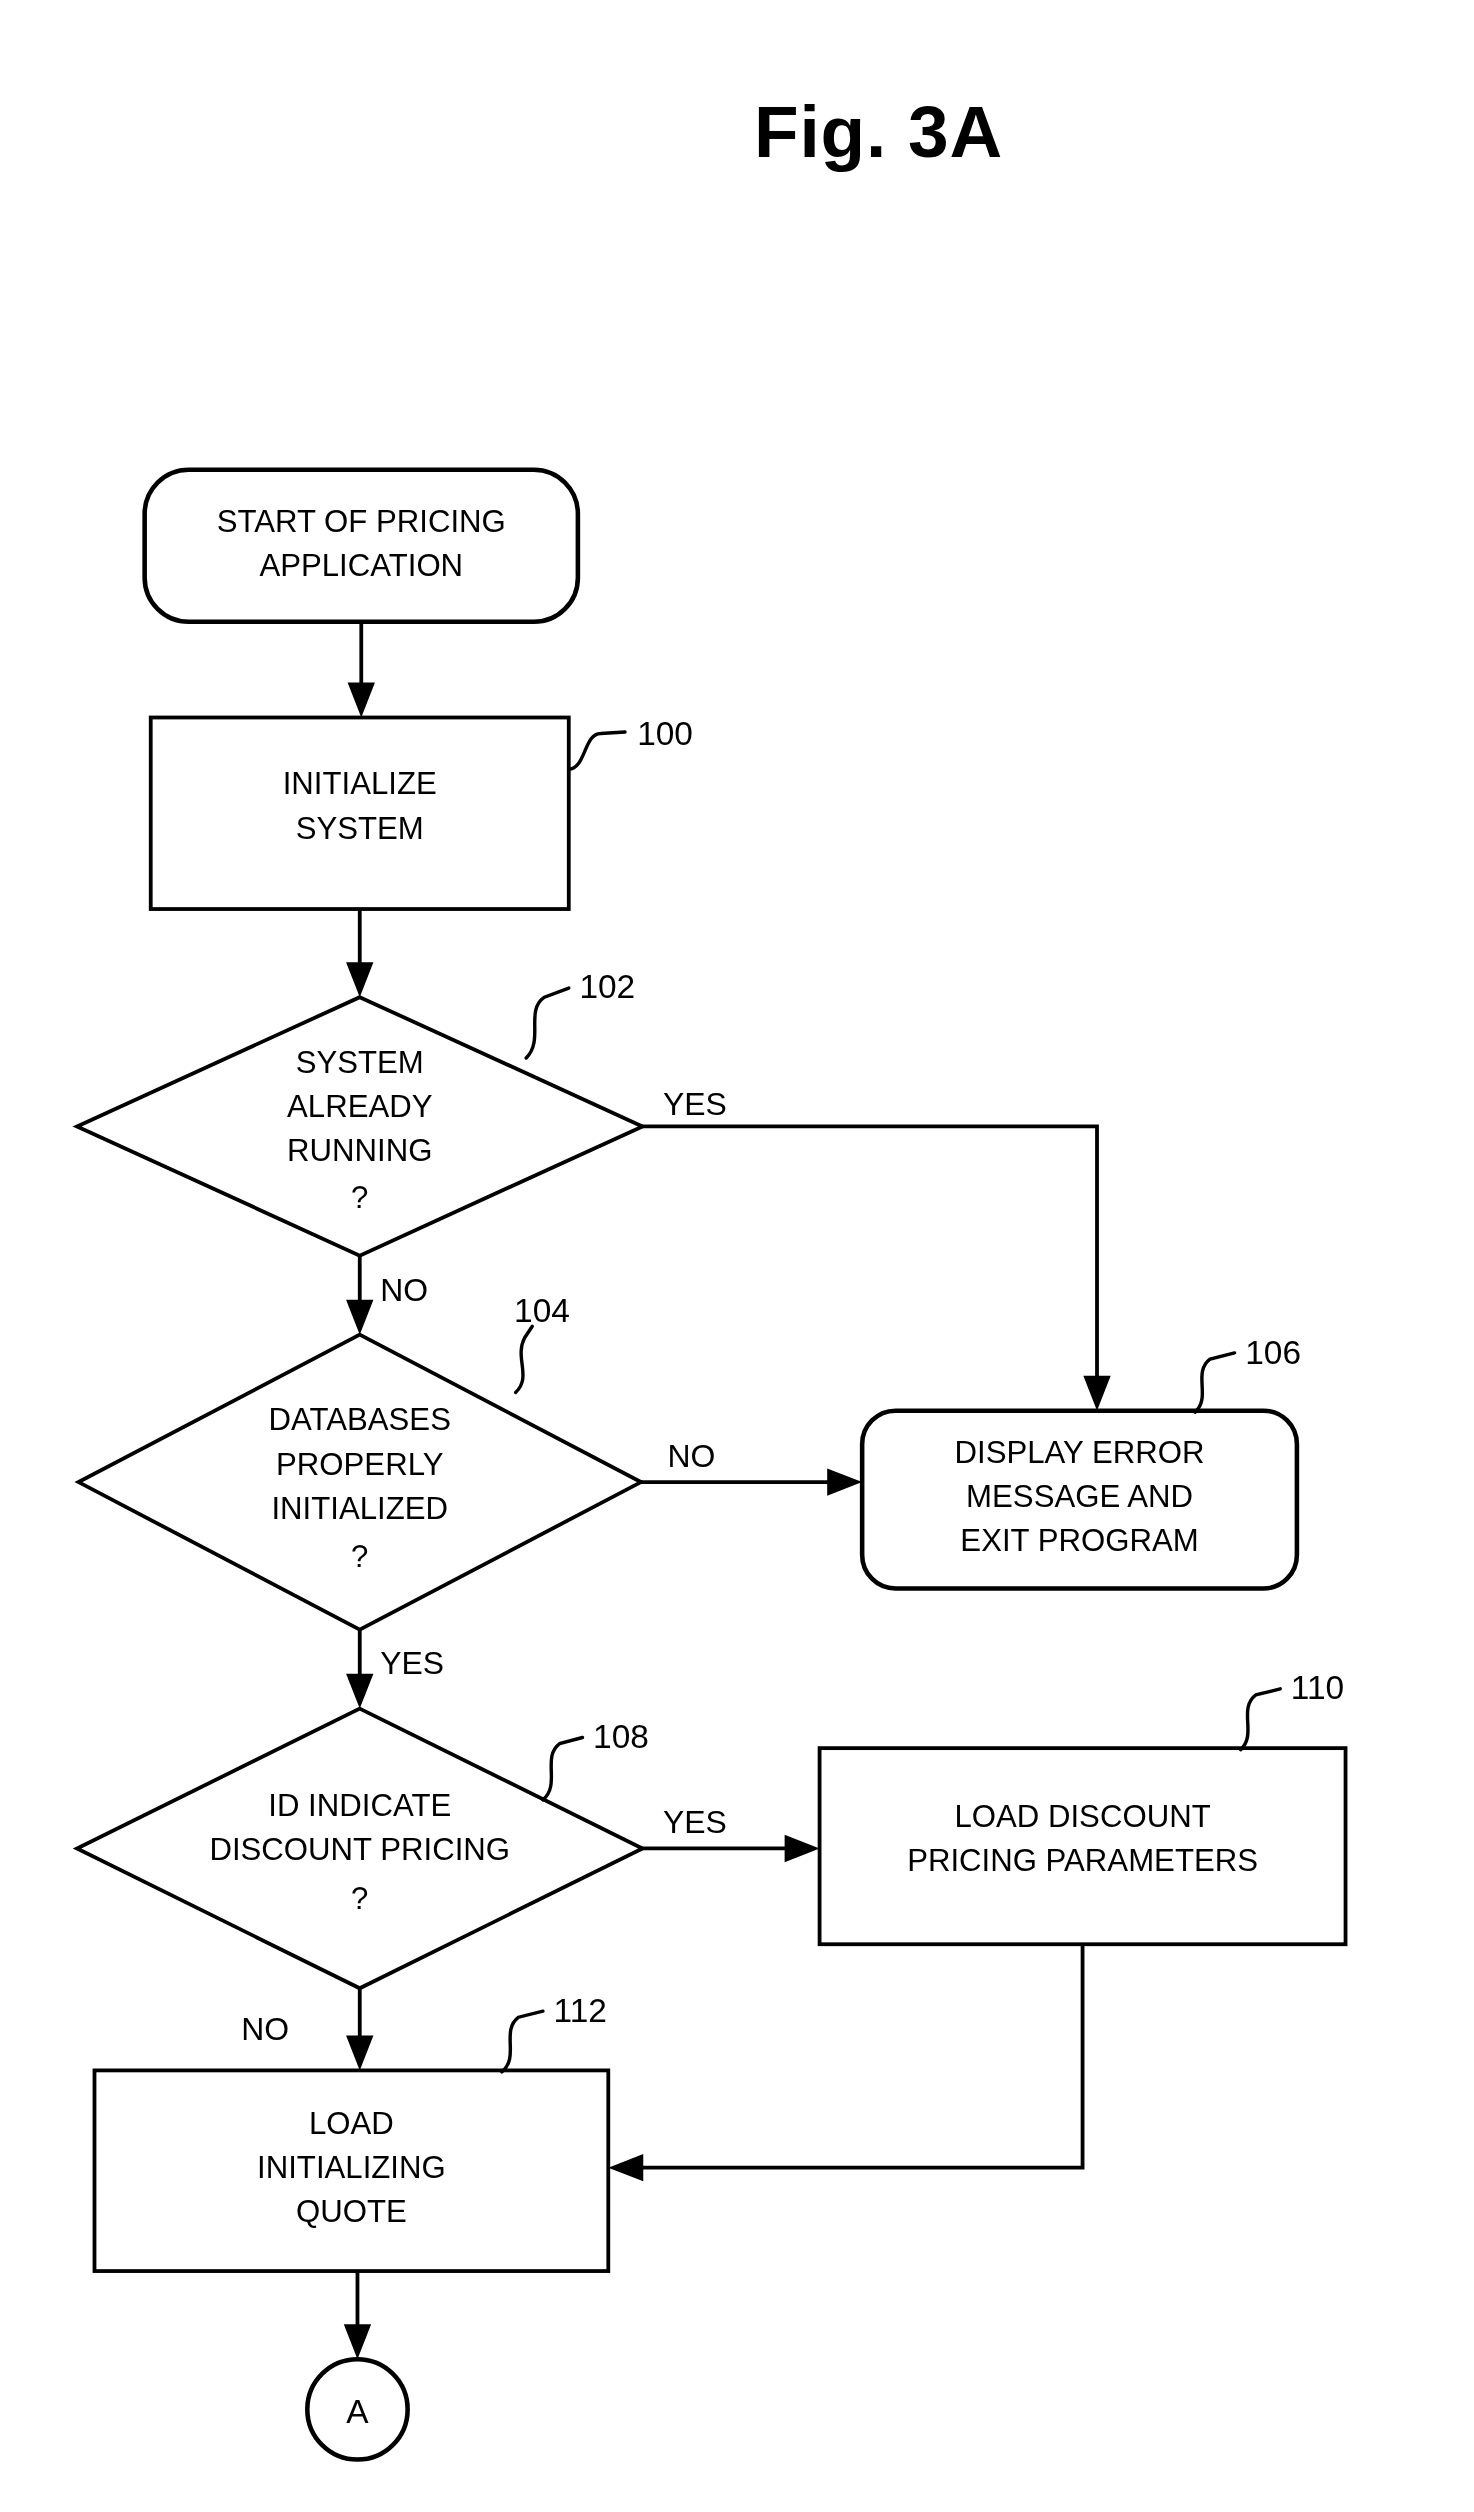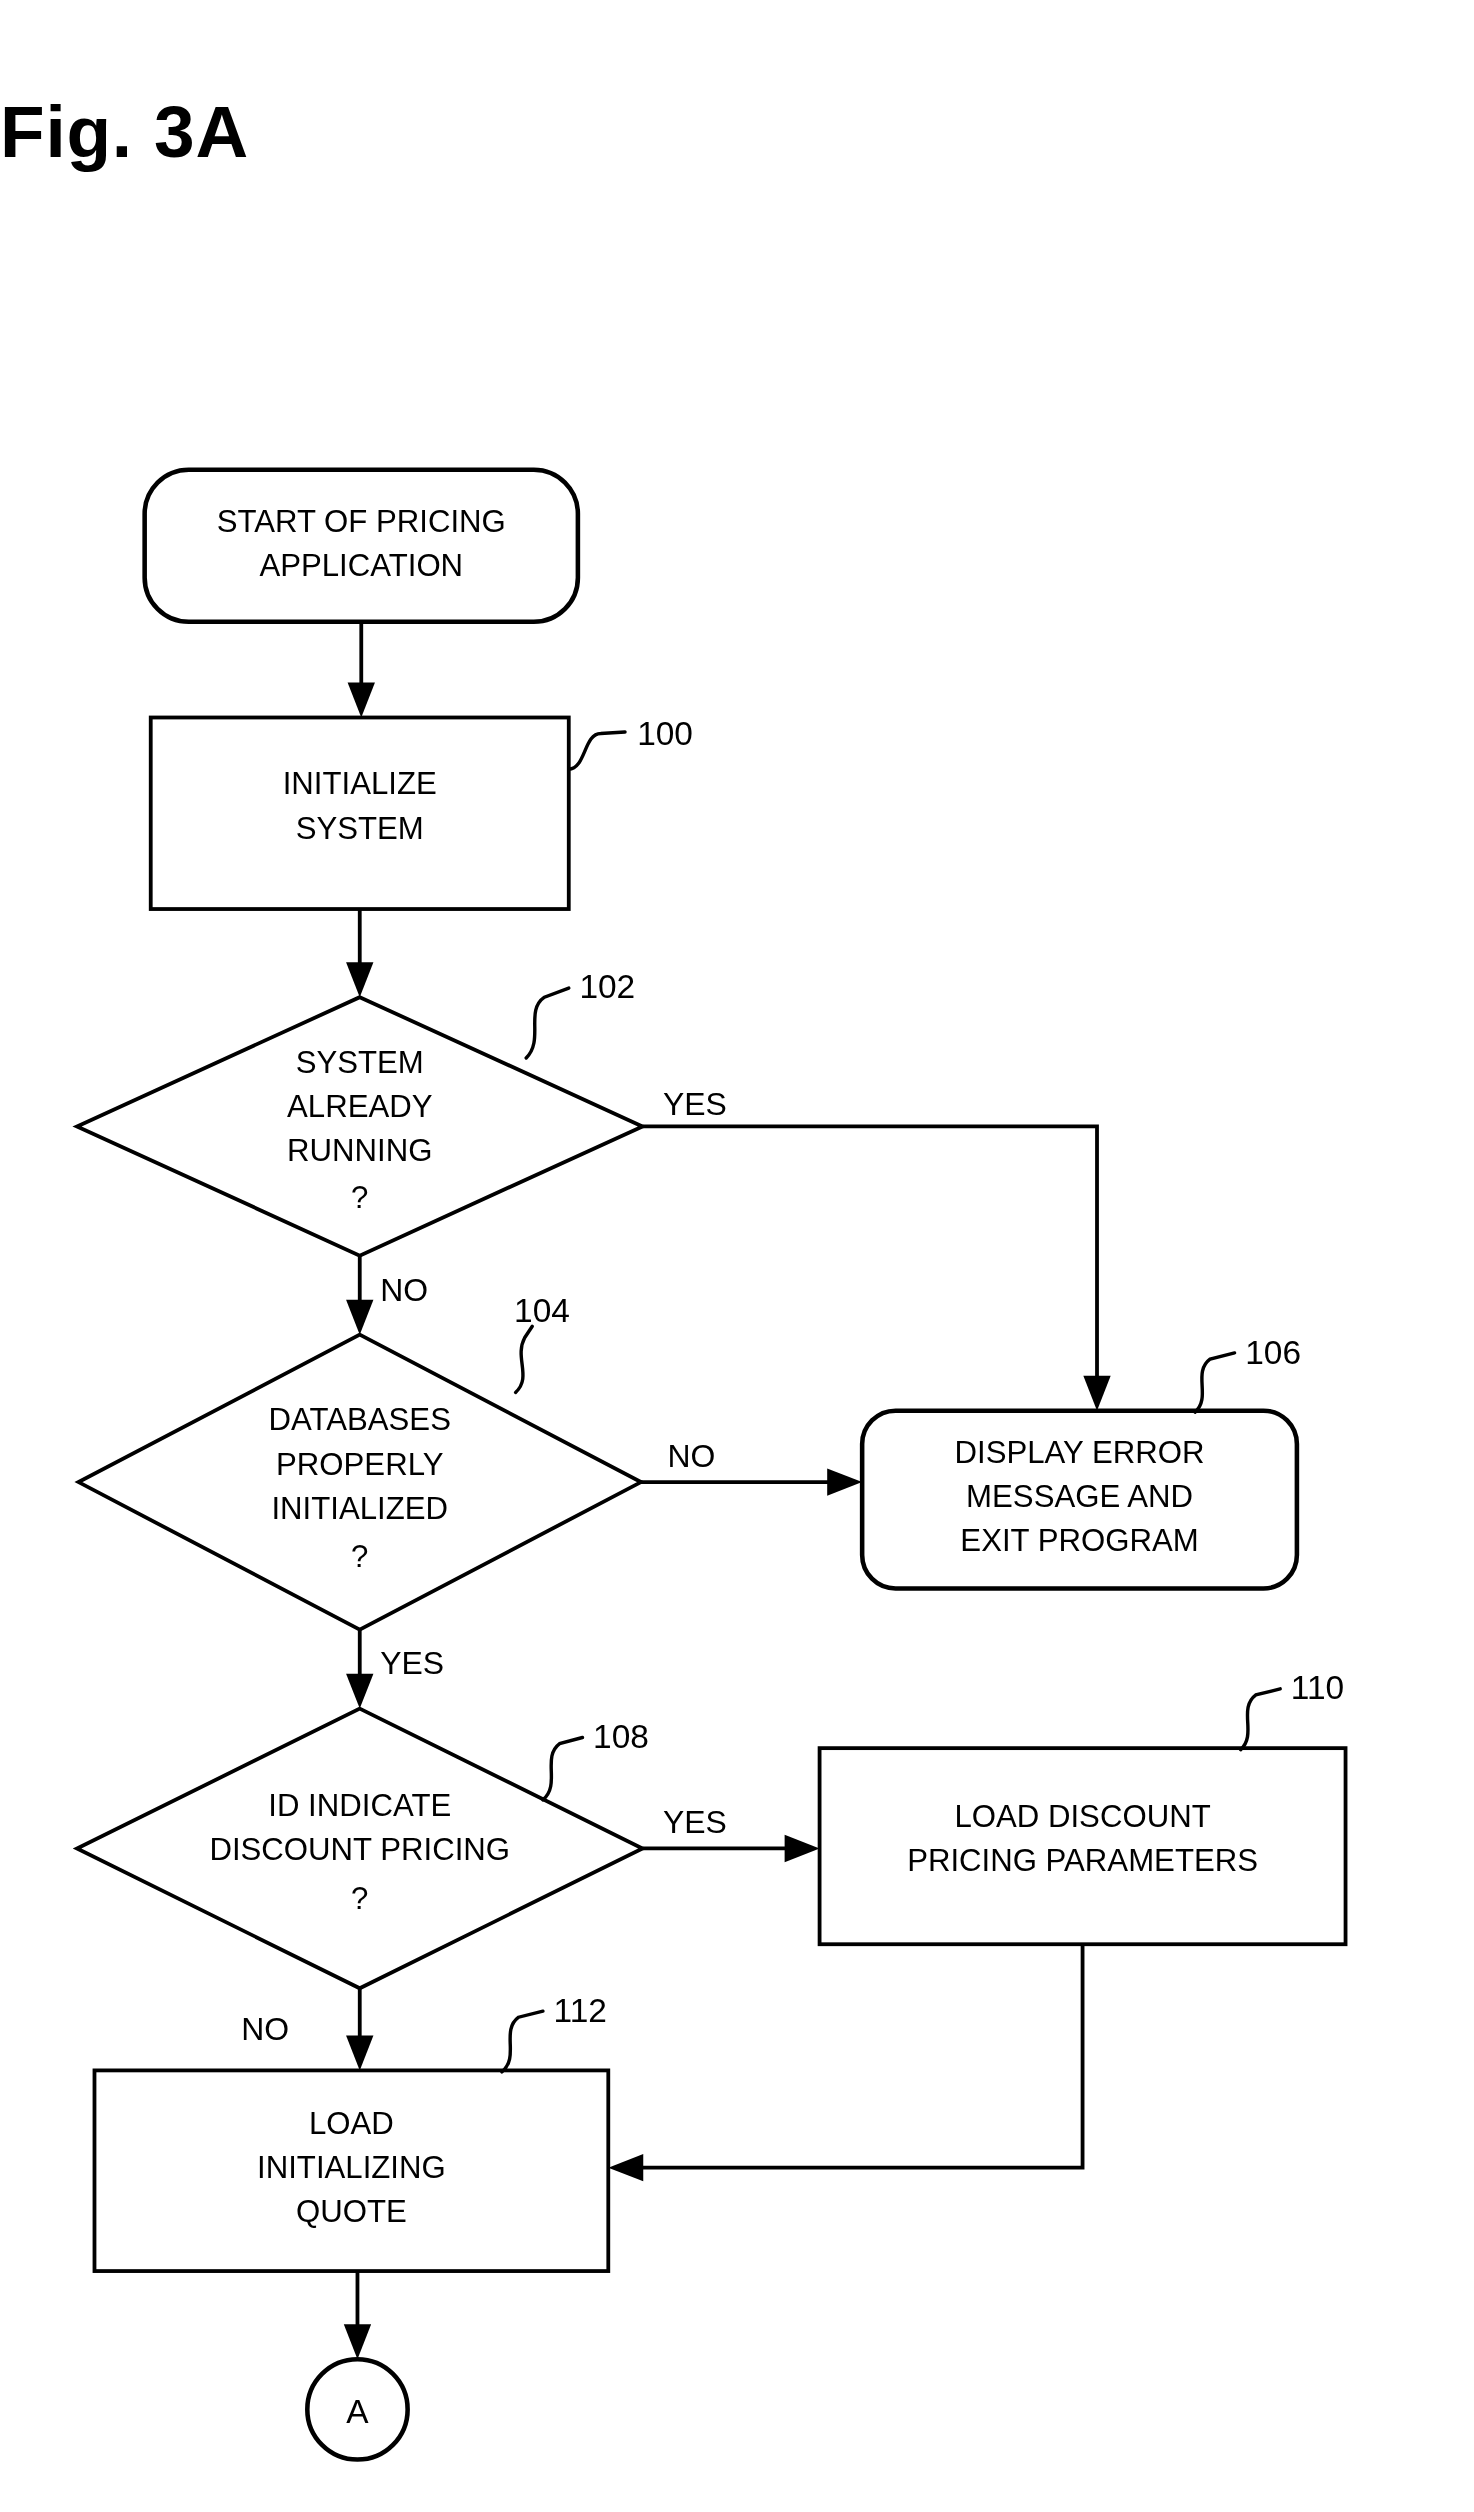--- a/index.html
+++ b/index.html
@@ -17,21 +17,21 @@
     width: 1475px;
     height: 2512px;
     background: #ffffff;
     overflow: hidden;
   }
   #fig-title {
     position: absolute;
     left: 0;
     top: 90px;
     width: 1003px;
-    text-align: left;
+    text-align: right;
     font-size: 73px;
     font-weight: bold;
     letter-spacing: 0.8px;
     font-family: "Liberation Sans", sans-serif;
   }
   svg.flow {
     position: absolute;
     left: 0;
     top: 0;
     width: 1475px;

